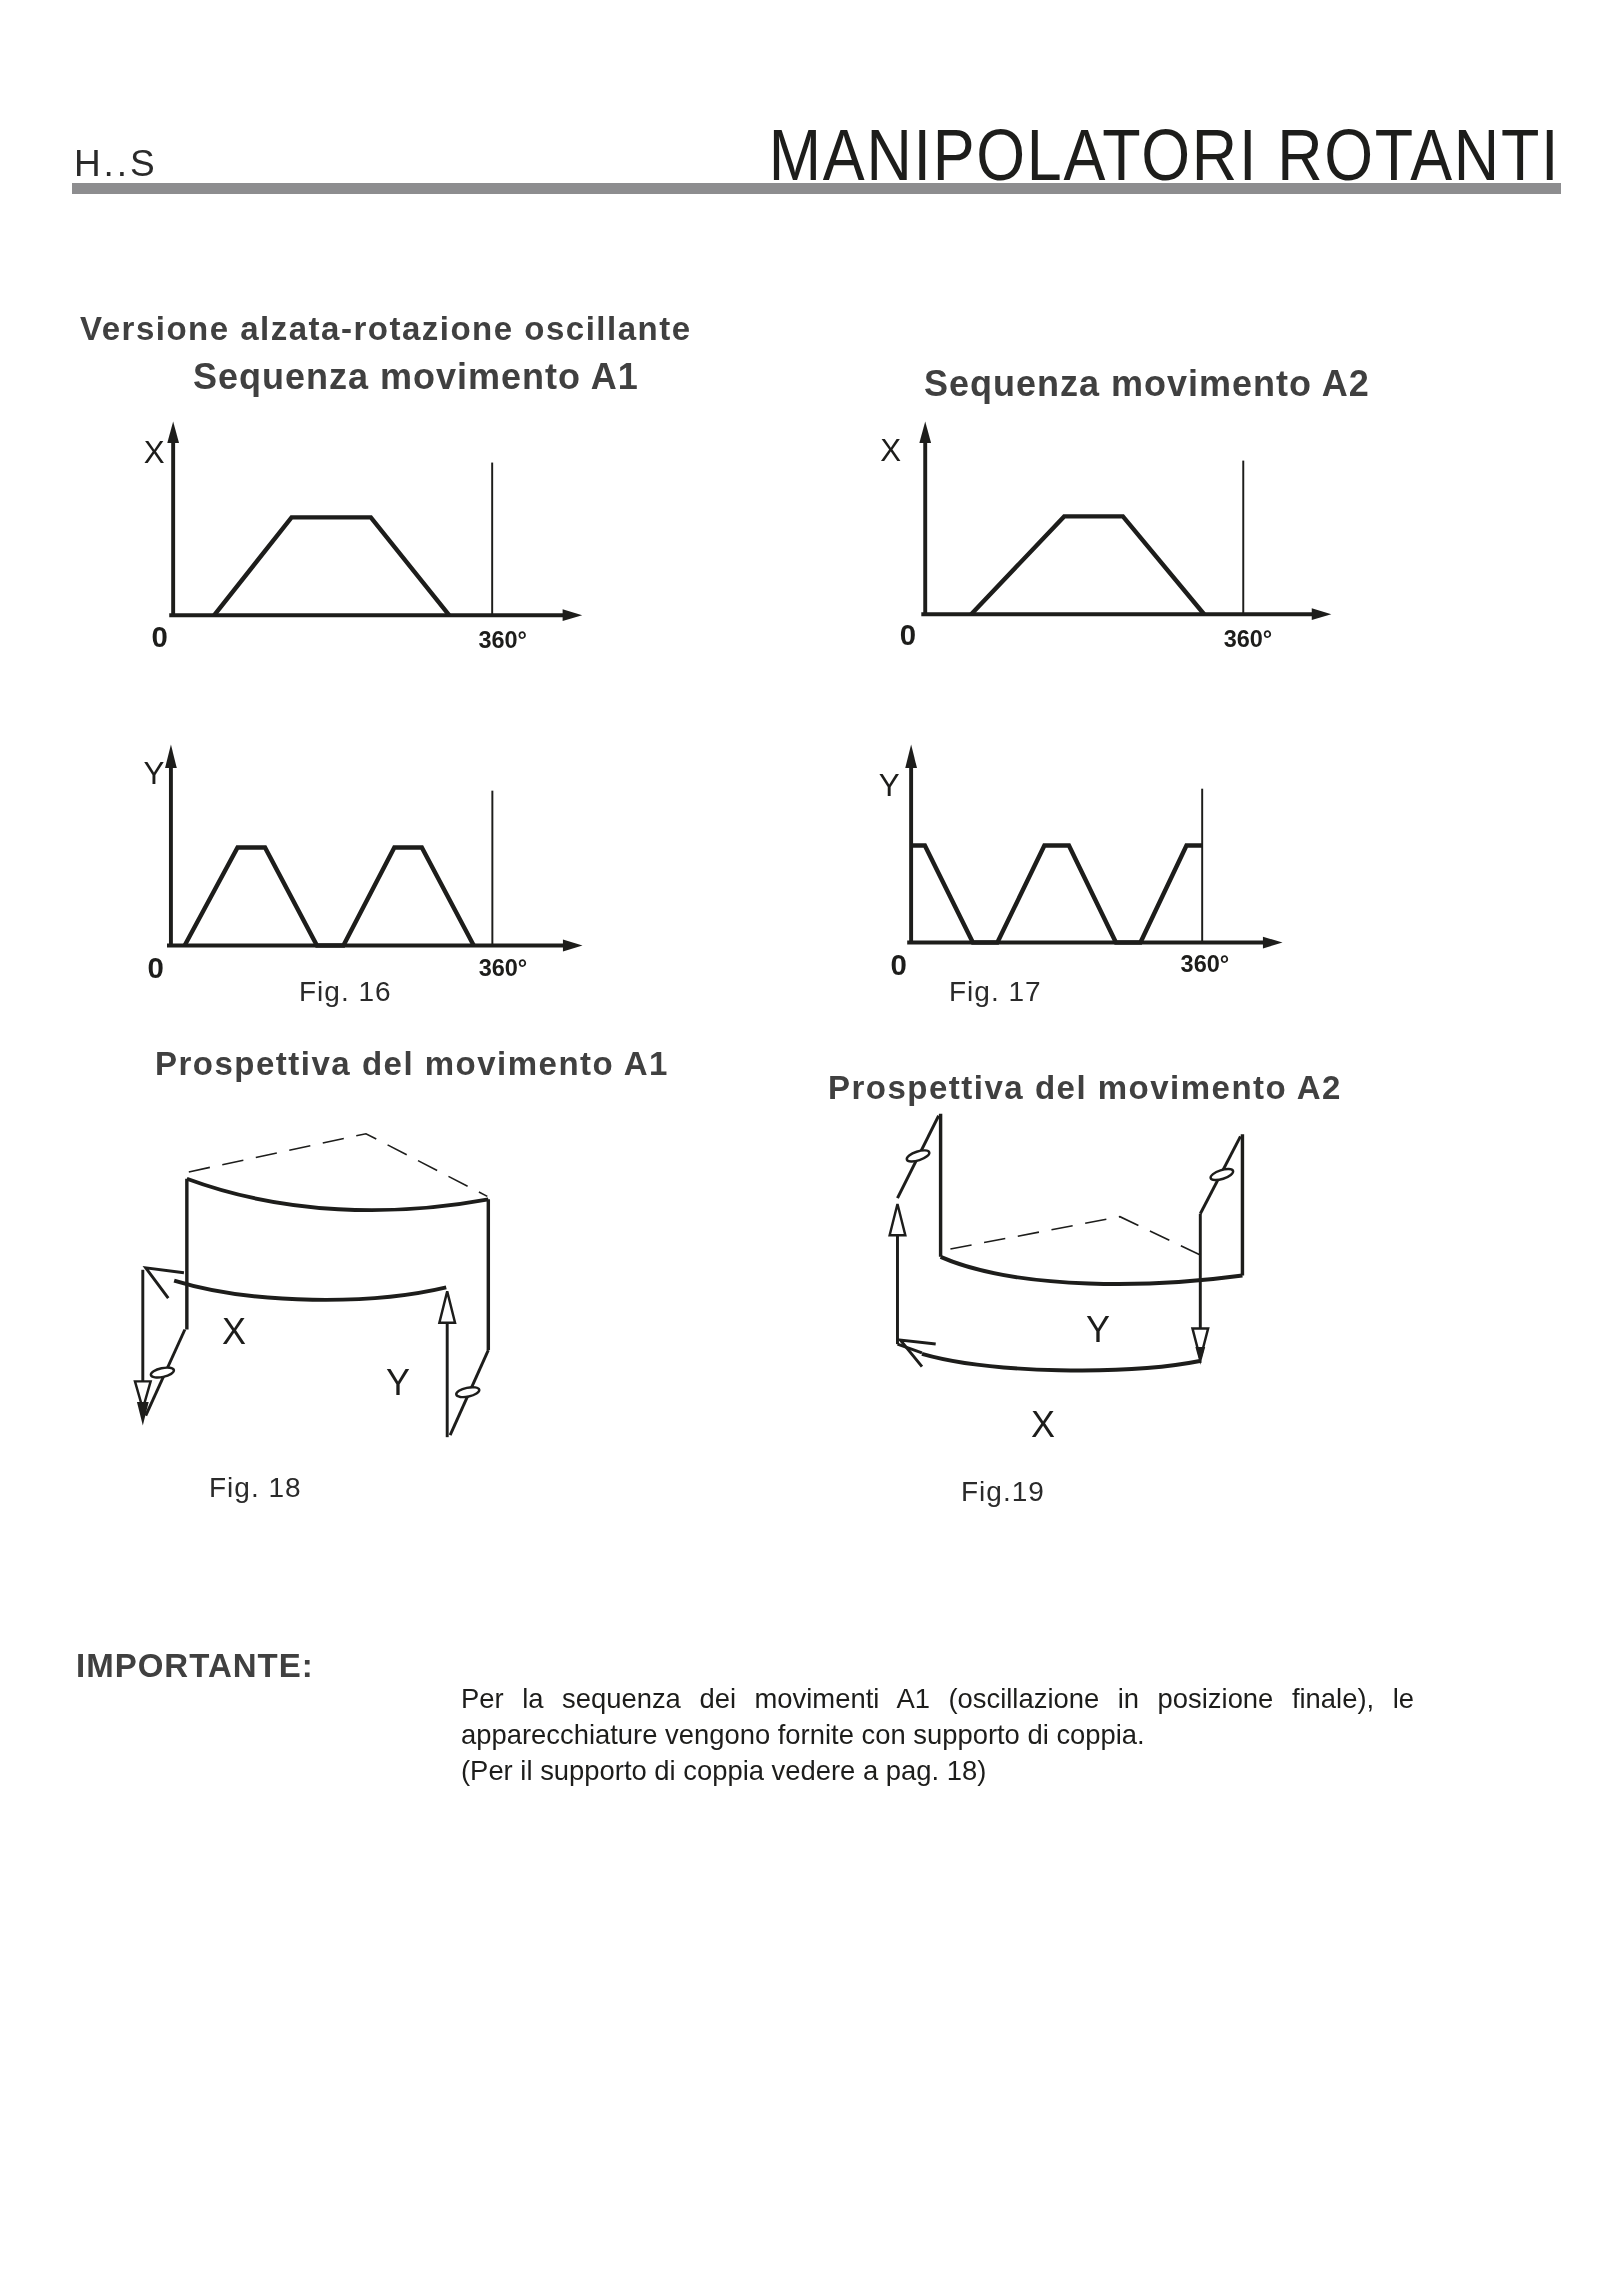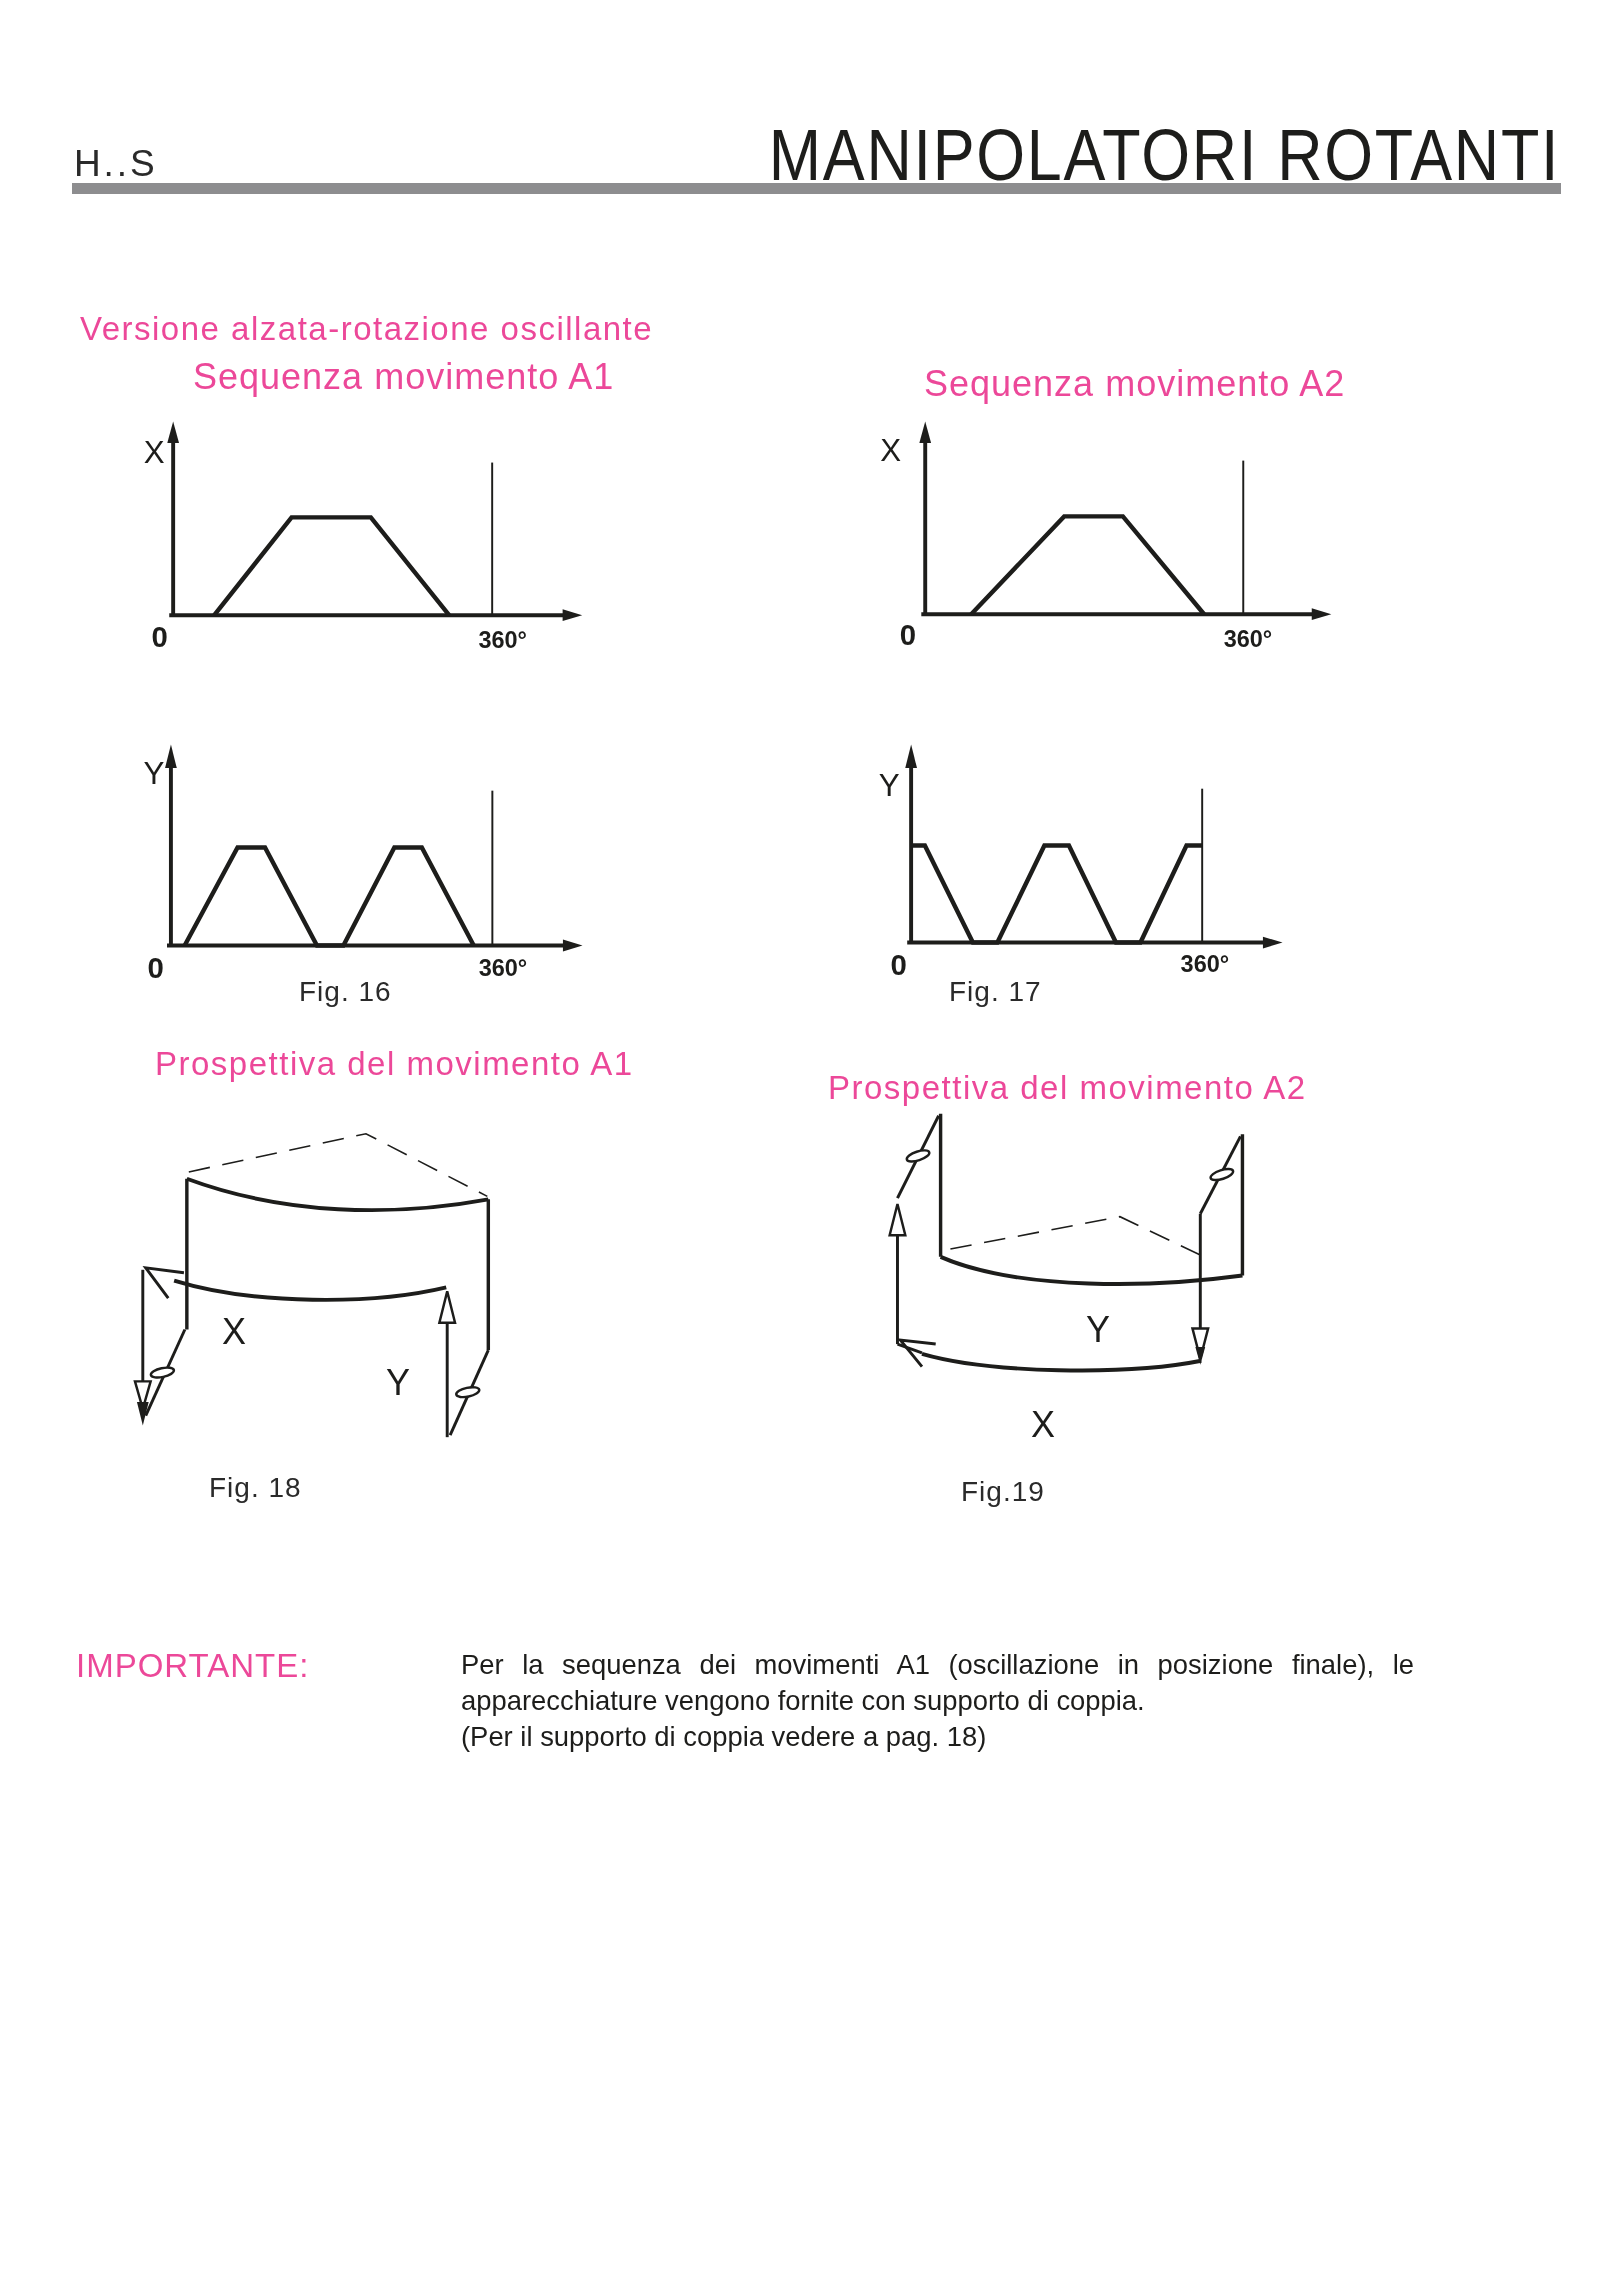--- a/index.html
+++ b/index.html
@@ -1,36 +1,36 @@
 <!DOCTYPE html>
 <html><head>
 <meta charset="utf-8">
 <style>
   html,body{margin:0;padding:0;background:#ffffff;}
   #page{position:relative;width:1621px;height:1896px;background:#ffffff;overflow:hidden;
         font-family:"Liberation Sans", sans-serif;color:#1d1d1b;}
   .abs{position:absolute;white-space:nowrap;}
-  .ghead{color:#ec4899;font-weight:normal;}
+  .ghead{color:#404040;font-weight:bold;}
   .figlbl{font-size:28px;color:#2a2a2a;letter-spacing:1px;}
   .axlbl{font-size:36px;color:#1d1d1b;}
   #doc-code{left:74px;top:143px;font-size:37px;letter-spacing:2.9px;color:#2a2a2a;}
   #page-title{right:61px;top:118px;font-size:73px;line-height:73px;letter-spacing:2px;color:#1d1d1b;
               transform:scaleX(0.86);transform-origin:100% 100%;}
   #header-rule{left:72px;top:183px;width:1489px;height:10.8px;background:#8d8d8f;}
   #section-heading{left:80px;top:310px;font-size:33px;letter-spacing:1.5px;}
   #seq-a1{left:193px;top:356px;font-size:36px;letter-spacing:1px;}
   #seq-a2{left:924px;top:363px;font-size:36px;letter-spacing:1px;}
   #prosp-a1{left:127px;top:1045px;font-size:33px;letter-spacing:1.5px;margin-left:28px;}
   #prosp-a2{left:828px;top:1069px;font-size:33px;letter-spacing:1.5px;}
   #fig16{left:299px;top:976px;}
   #fig17{left:949px;top:976px;}
   #fig18{left:209px;top:1472px;}
   #fig19{left:961px;top:1476px;}
   #importante-label{left:76px;top:1647px;font-size:33px;letter-spacing:1px;}
-  #importante-text{left:461px;top:1647px;width:953px;font-size:27.4px;line-height:36px;color:#1d1d1b;}
+  #importante-text{left:461px;top:1681px;width:953px;font-size:27.4px;line-height:36px;color:#1d1d1b;}
   #importante-text .just{text-align:justify;text-align-last:justify;}
   #footer-bar{left:1189px;top:2189px;width:316px;height:51px;
     background:linear-gradient(90deg,#ffffff 0%,#d8d8d8 22%,#a8a8a8 45%,#6a6a6a 68%,#2e2e2e 86%,#121212 100%);}
   #page-number{left:1412px;top:2194px;font-size:26.5px;font-weight:bold;color:#a21caf;letter-spacing:1px;}
   svg{position:absolute;overflow:visible;}
   svg text{font-family:"Liberation Sans", sans-serif;fill:#1d1d1b;}
   .axletter{font-size:32px;}
   .zero{font-size:30px;font-weight:bold;}
   .deg{font-size:24px;font-weight:bold;}
 </style>

